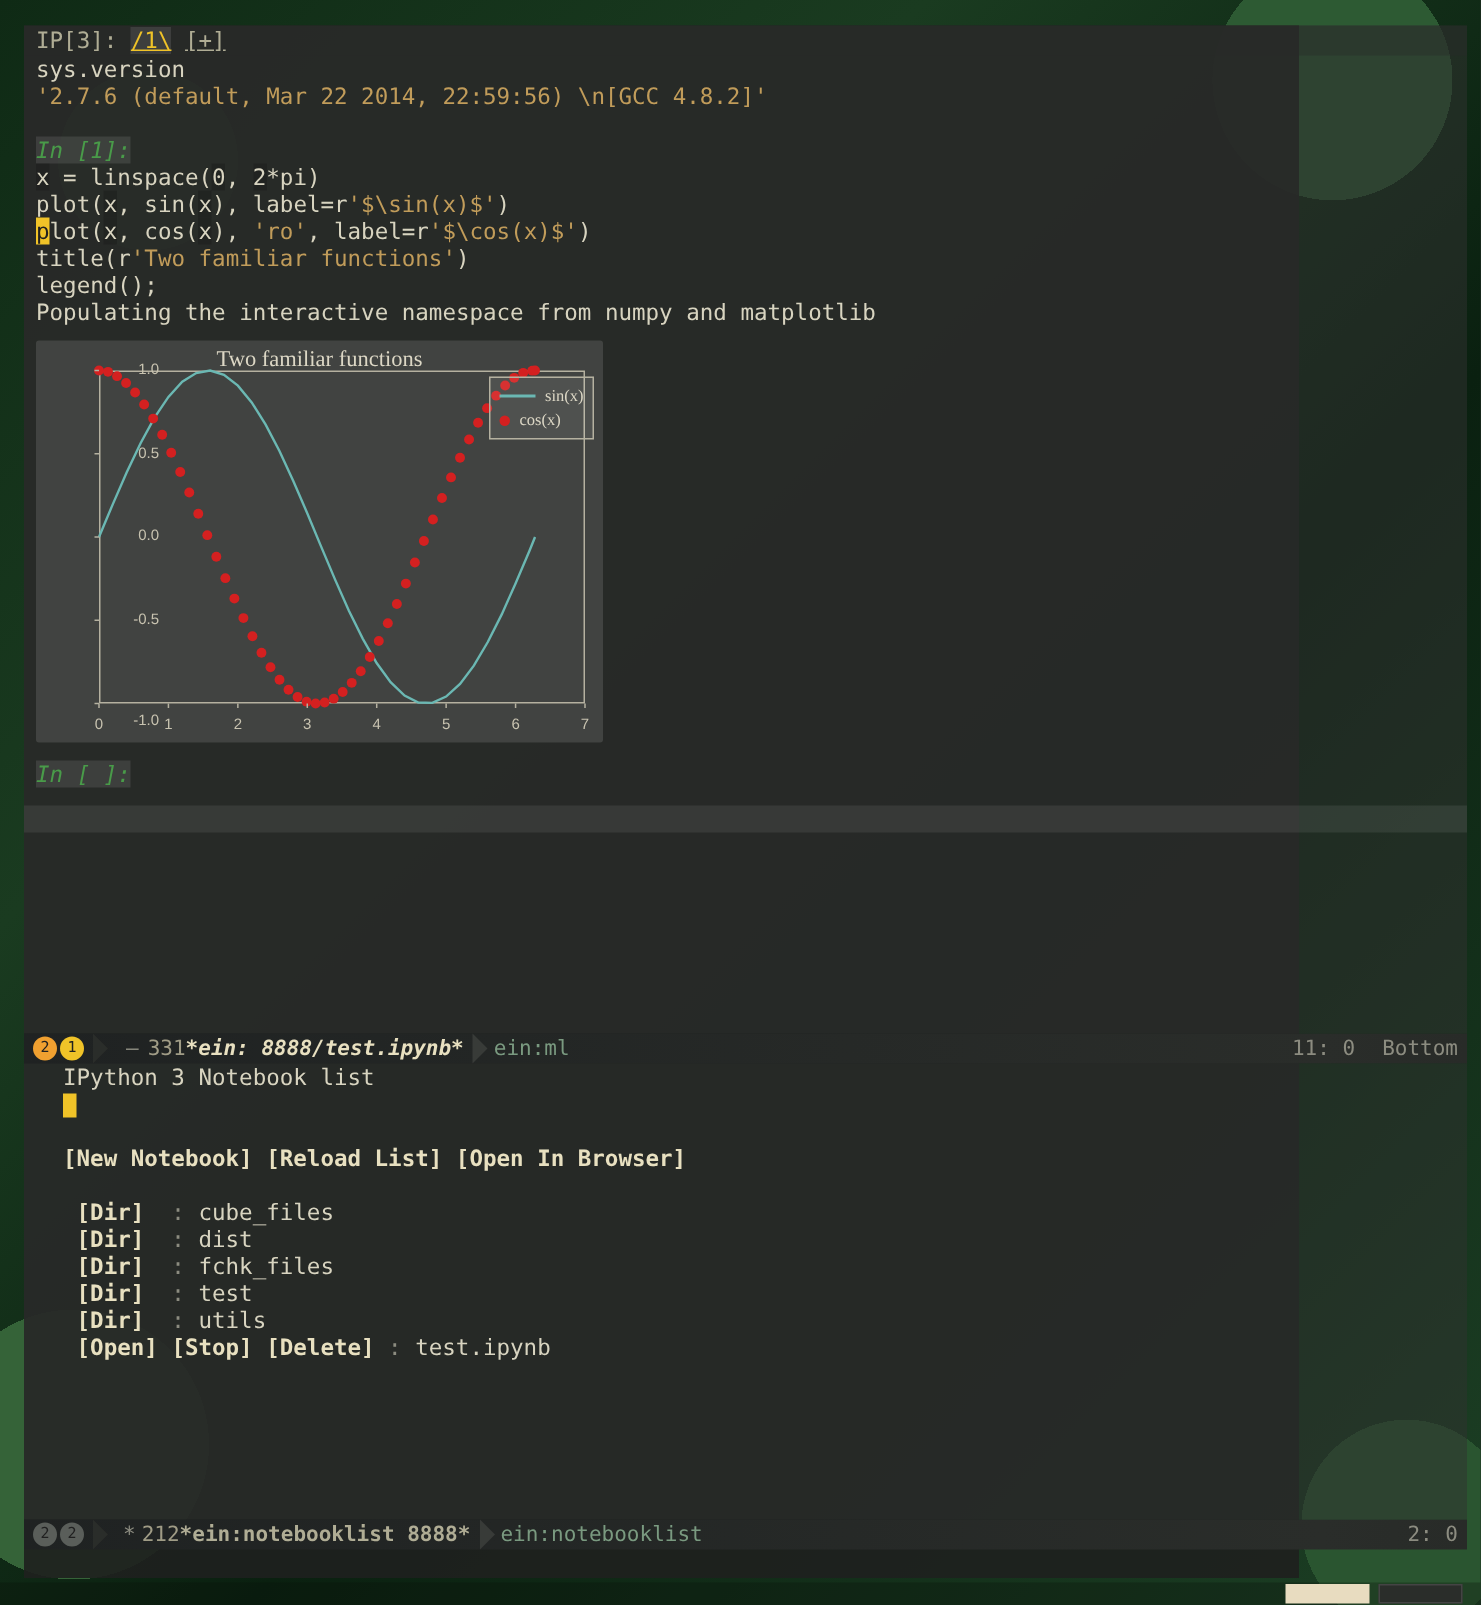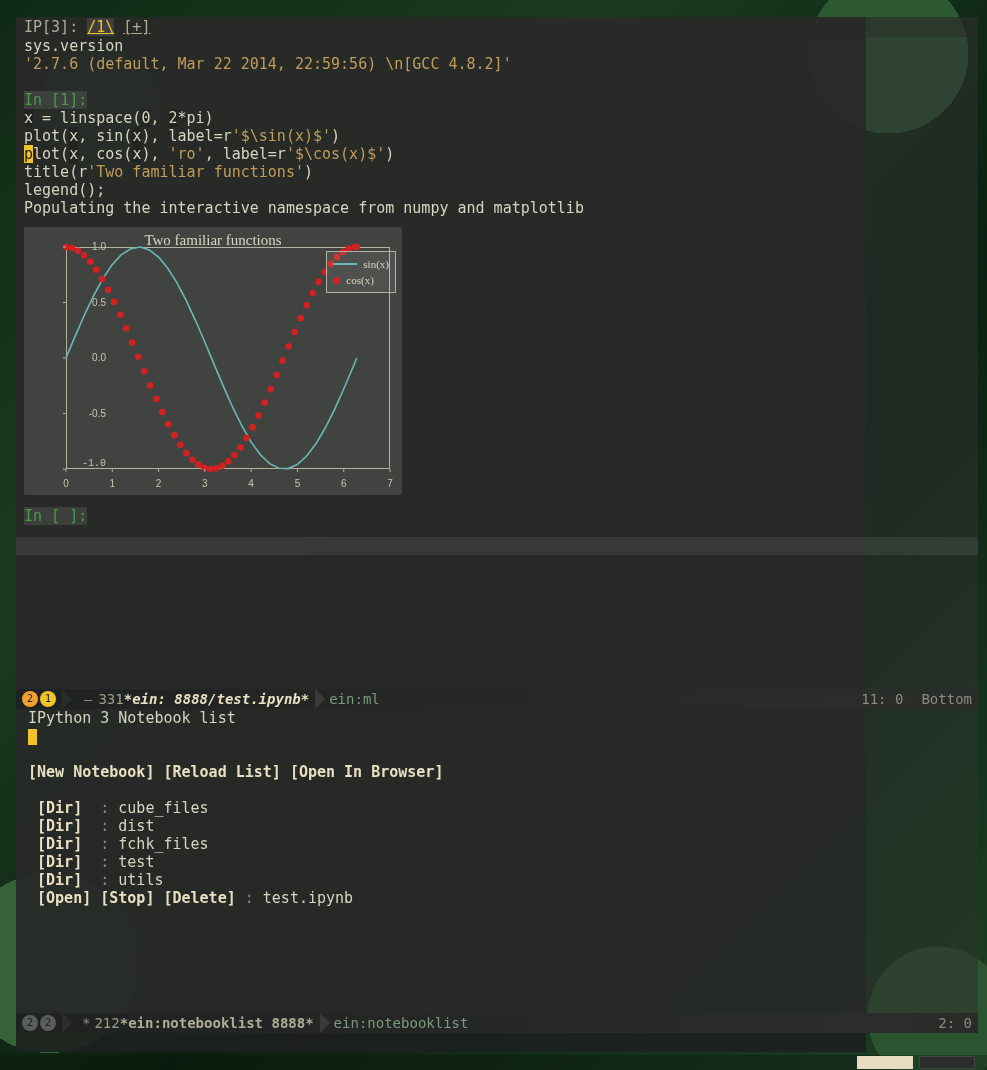--- a/index.html
+++ b/index.html
@@ -38,21 +38,21 @@
   }
   .tabbar {
     padding: 1px 8px;
     background: rgba(40,42,40,0.4);
   }
   .tabbar .lbl { color: #b0ad95; }
   .tabbar .active { color: #f0c328; text-decoration: underline; }
   .tabbar .plus { color: #b0ad95; text-decoration: underline; }
   .tab-active-bg { background: rgba(255,255,255,0.10); }
   .code-area { padding: 0 8px; }
-  .prompt-bg { background: rgba(255,255,255,0.10); display:inline-block; }
+  .prompt-bg { background: rgba(255,255,255,0.10); display:inline-block;font-style:italic; }
   .in-prompt { color: #499b49; }
   .kw-output { color: #d8d4c0; }
   .literal { color: #c19c5a; }
   .var { color: #d8d4c0; }
   .x-var { background: rgba(20,20,20,0.3); }
   .str { color: #c19c5a; }
   .cursor-block { background: #f0c328; color:#202020; }
   .output-text { color: #d8d4c0; }
   .chart-box {
     margin: 10px 0 0 8px;
@@ -83,21 +83,21 @@
   .circ.yellow { background:#f0c328; color:#202020; }
   .circ.grey { background:#5a5e5a; color:#202020; }
   .ml-dash { color:#8c8c80; margin: 0 6px; }
   .ml-num { color:#a09c86; }
   .ml-buf { color:#e8e0c0; font-weight:bold;font-style:italic; }
   .ml-mode { color:#7a9a80; }
   .ml-right { margin-left:auto; display:flex; gap:18px; }
   .pane-bot {
     position: absolute; left:0; top:692px; width:962px; height:304px;
     background: rgba(48,50,48,0.5);
-    padding: 0 12px;
+    padding: 0 26px;
     color:#d8d4c0;
   }
   .cursor-small { background:#f0c328; width:9px; height:16px; display:inline-block; vertical-align:middle; }
   .link-b { color:#e8e0c0; font-weight:bold; }
   .dir-colon { color:#8c8c80; }
   .blank-row { height:18px; }
   .chart-title { position:absolute; top:4px; left:0; width:100%; text-align:center; font-family: serif; font-size:15px; color:#dcd7c5; }
   .chart-border { position:absolute; left:42px; top:20px; width:324px; height:222px; border:1px solid #b5b1a0; }
   .ytick { position:absolute; left:0; width:38px; text-align:right; font-size:10px; color:#c8c3b0; font-family:sans-serif; transform:translateY(-50%);margin-left:44px; }
   .xtick { position:absolute; bottom:2px; font-size:10px; color:#c8c3b0; font-family:sans-serif; transform:translateX(-50%); }
@@ -216,21 +216,21 @@
           <line x1="42" x2="42" y1="242" y2="245" stroke="#b5b1a0" stroke-width="1"></line>
           <line x1="88.28571428571428" x2="88.28571428571428" y1="242" y2="245" stroke="#b5b1a0" stroke-width="1"></line>
           <line x1="134.57142857142856" x2="134.57142857142856" y1="242" y2="245" stroke="#b5b1a0" stroke-width="1"></line>
           <line x1="180.85714285714286" x2="180.85714285714286" y1="242" y2="245" stroke="#b5b1a0" stroke-width="1"></line>
           <line x1="227.14285714285714" x2="227.14285714285714" y1="242" y2="245" stroke="#b5b1a0" stroke-width="1"></line>
           <line x1="273.42857142857144" x2="273.42857142857144" y1="242" y2="245" stroke="#b5b1a0" stroke-width="1"></line>
           <line x1="319.7142857142857" x2="319.7142857142857" y1="242" y2="245" stroke="#b5b1a0" stroke-width="1"></line>
           <line x1="366" x2="366" y1="242" y2="245" stroke="#b5b1a0" stroke-width="1"></line>
         </svg>
       <div id="ytick-holder">
-          <div class="ytick" style="top: 237px; font-family: Liberation Mono, monospace;">-1.0</div>
+          <div class="ytick" style="top: 254px;">-1.0</div>
           <div class="ytick" style="top: 186.5px;">-0.5</div>
           <div class="ytick" style="top: 131px;">0.0</div>
           <div class="ytick" style="top: 75.5px;">0.5</div>
           <div class="ytick" style="top: 20px;">1.0</div>
         </div>
       <div id="xtick-holder">
           <div class="xtick" style="left: 42px;">0</div>
           <div class="xtick" style="left: 88.2857px;">1</div>
           <div class="xtick" style="left: 134.571px;">2</div>
           <div class="xtick" style="left: 180.857px;">3</div>

